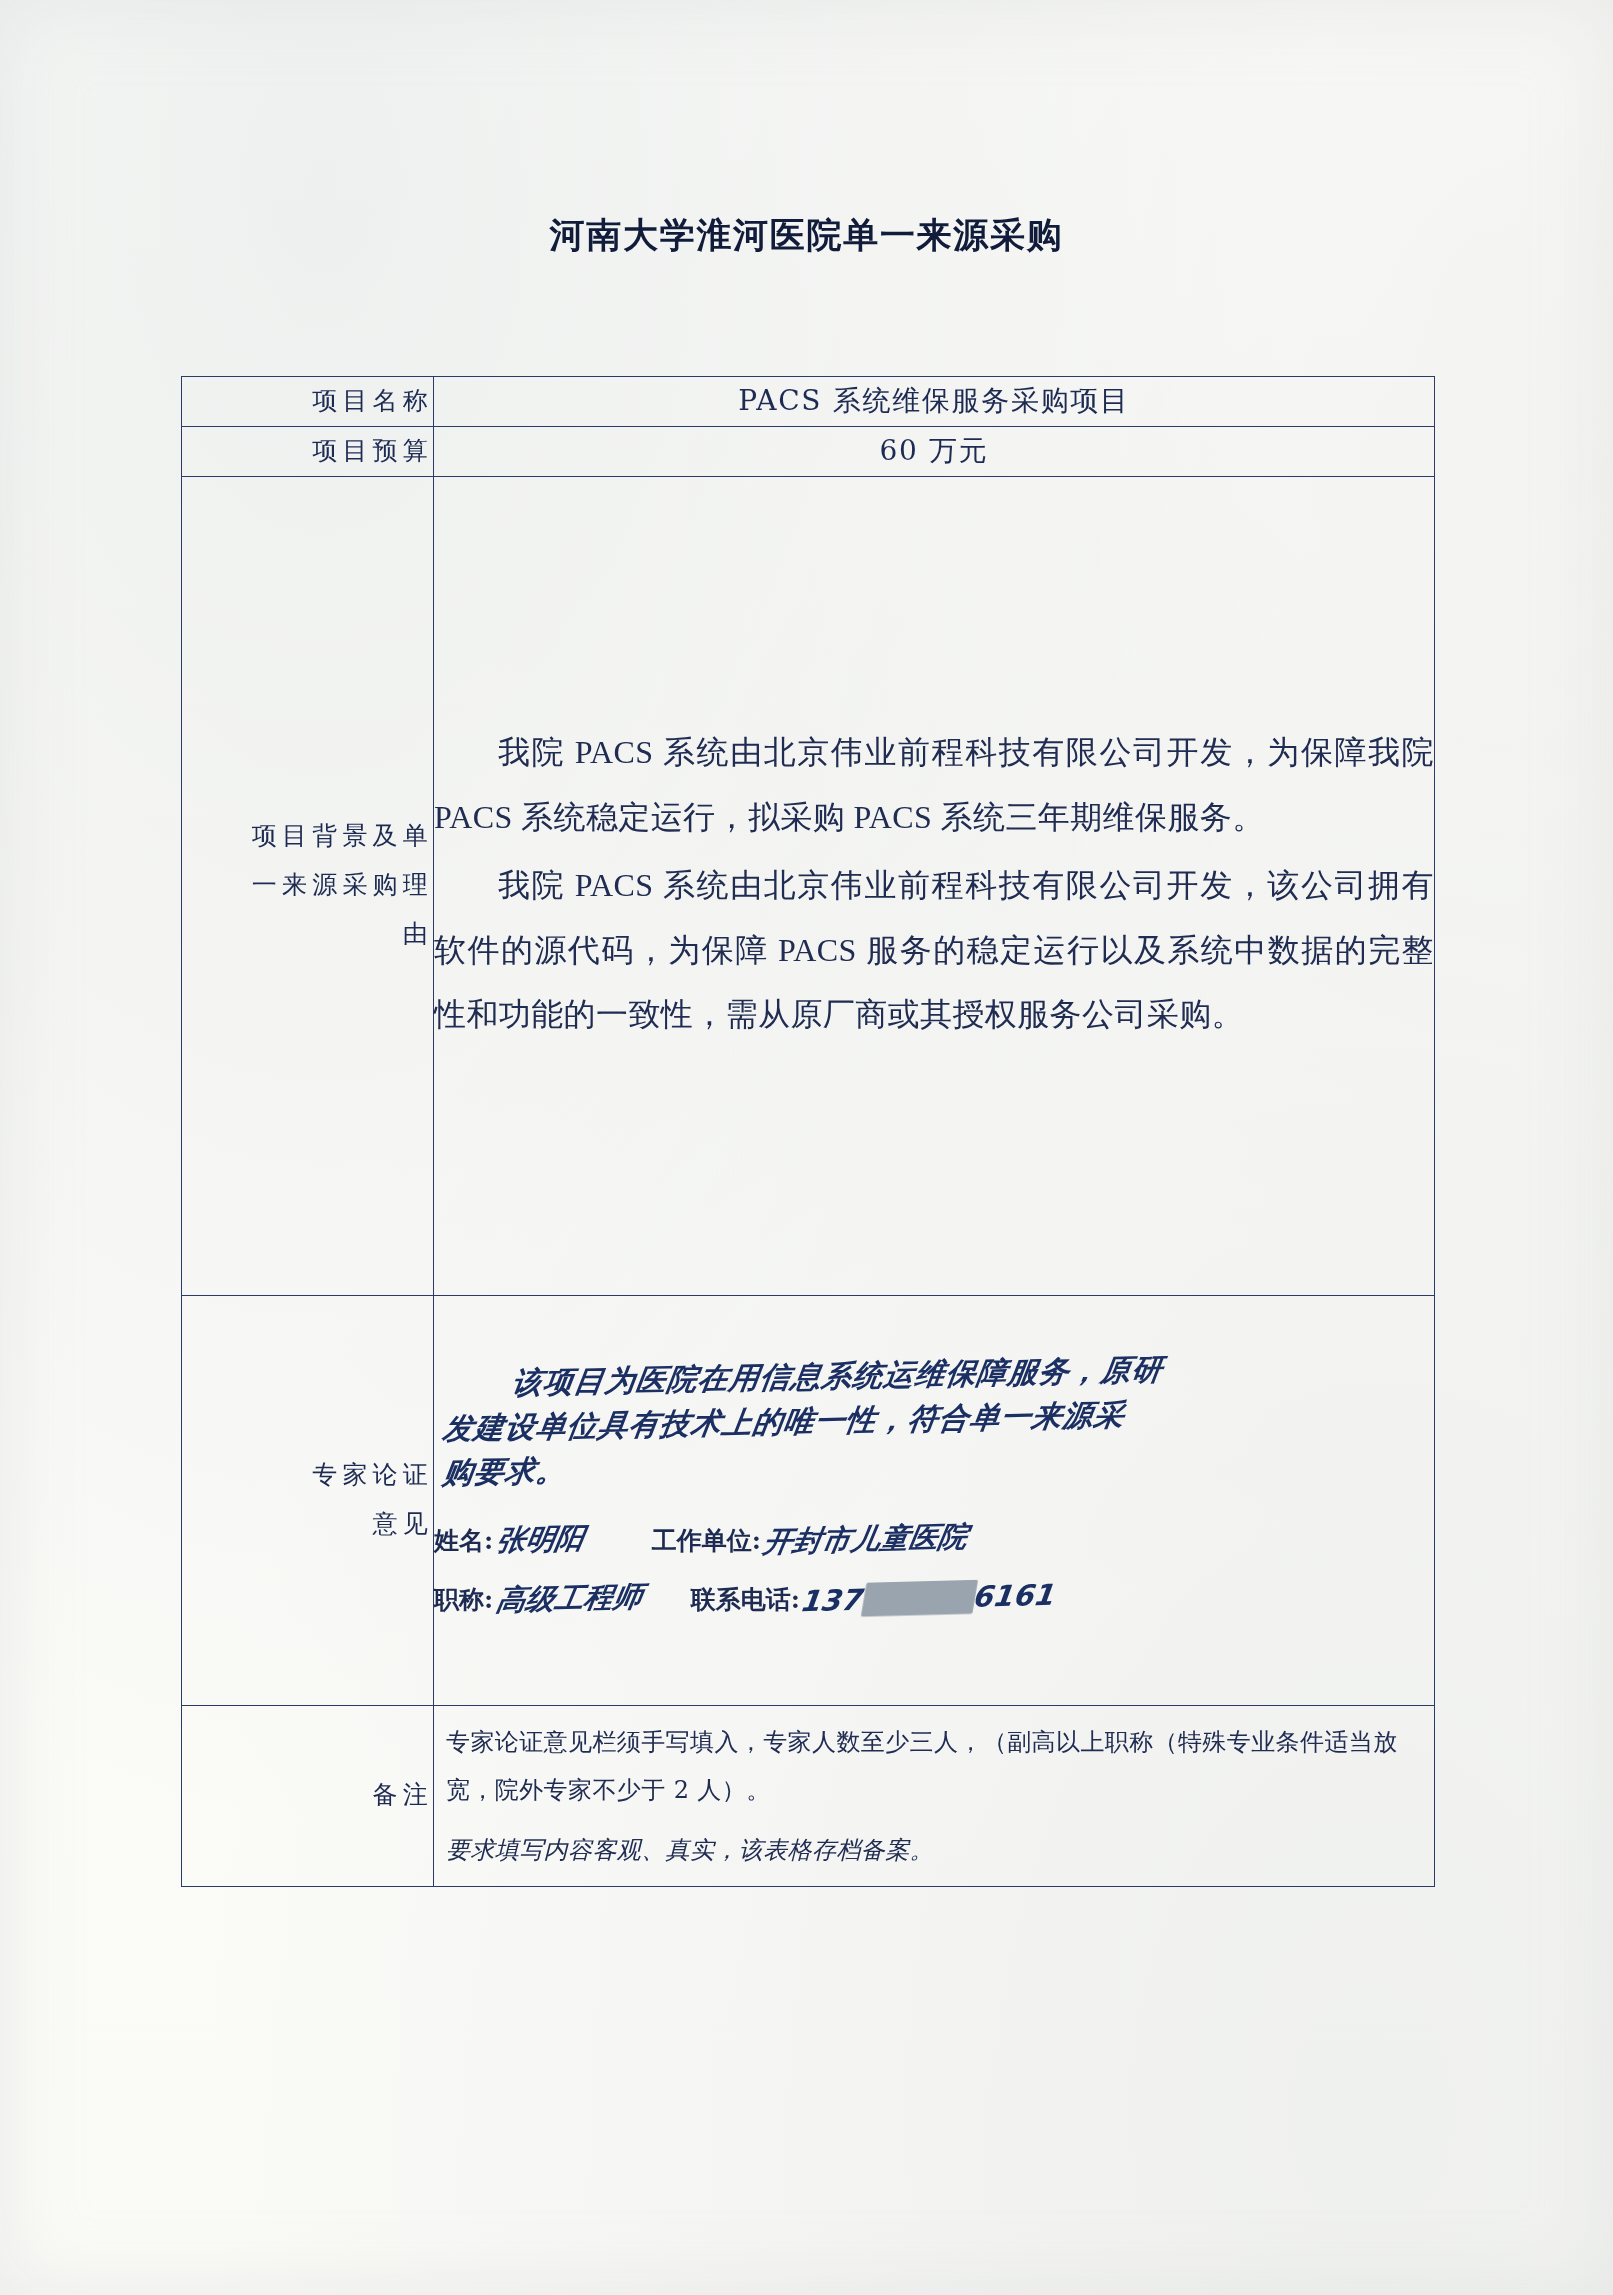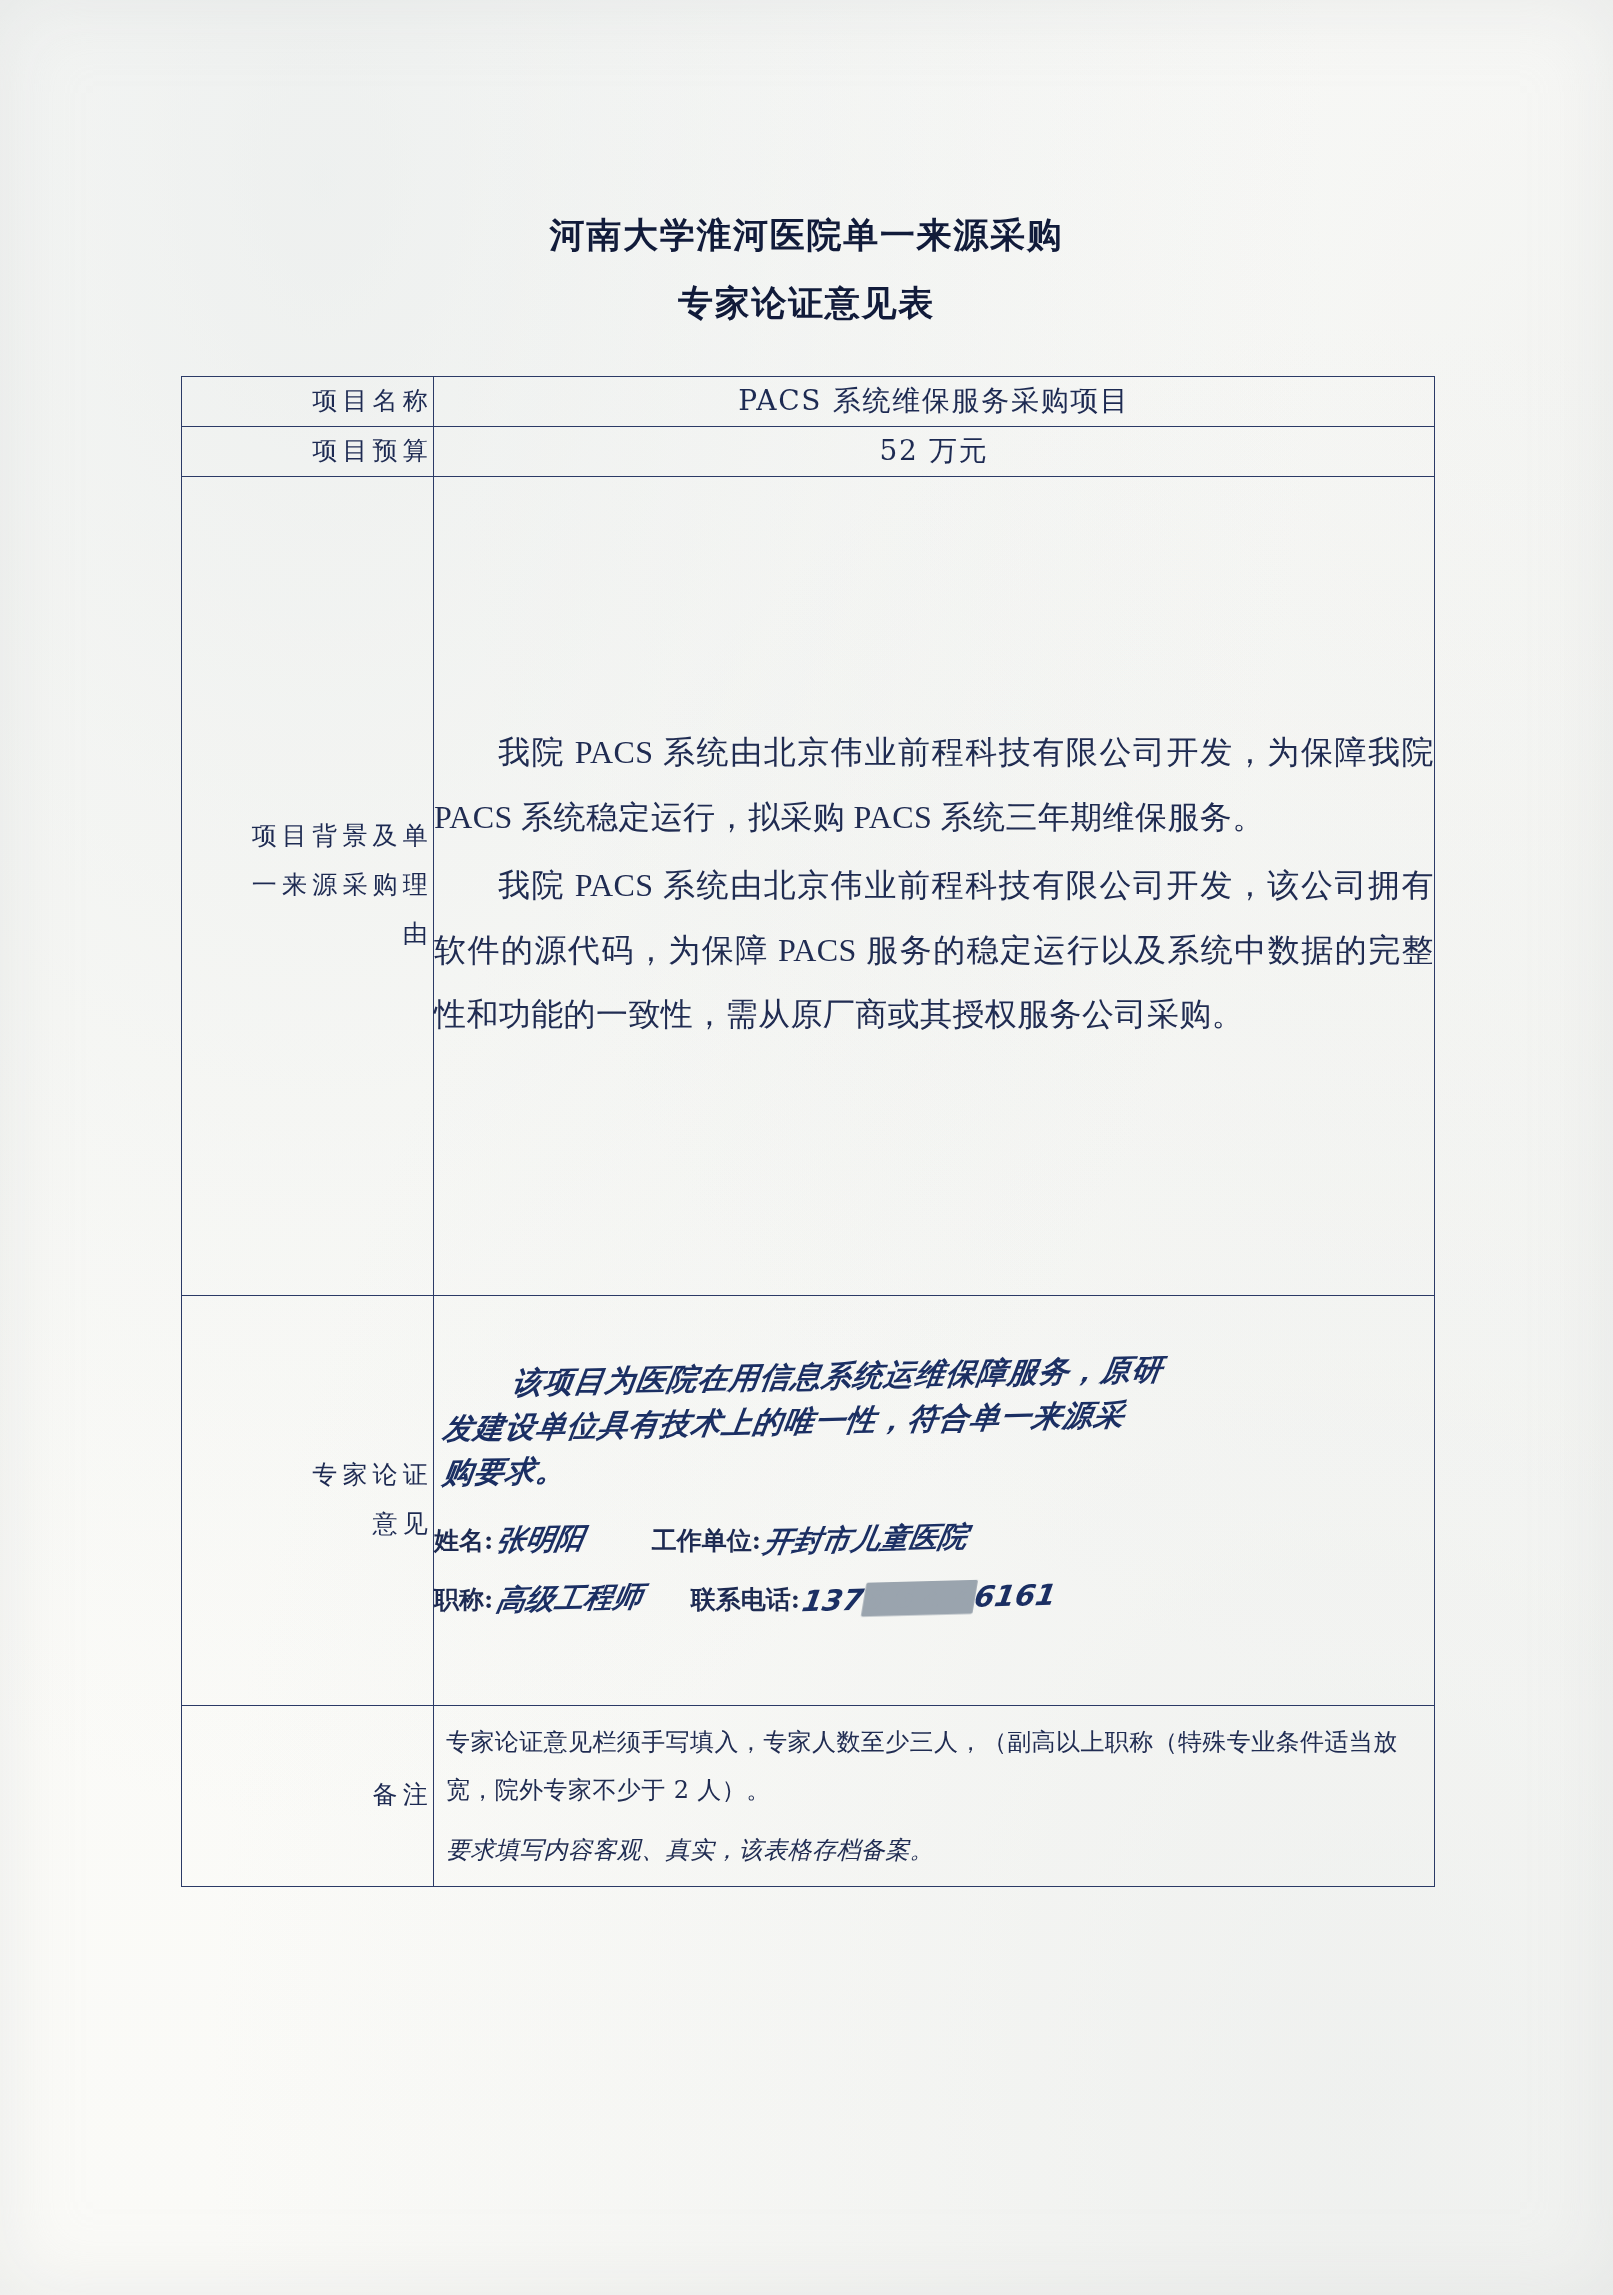--- a/index.html
+++ b/index.html
@@ -205,41 +205,40 @@
 <body>
 
 <div class="page">
   <div class="scan-noise"></div>
   <div class="edge-shade"></div>
 
   <div class="content">
 
     <div class="title-block">
       <div class="title-line">河南大学淮河医院单一来源采购</div>
-      <div class="title-line second">专家论证意见表</div>
     </div>
 
     <table class="doc-table">
       <colgroup>
         <col style="width:252px">
         <col style="width:1001px">
       </colgroup>
       <tbody>
         <tr>
           <td class="label-cell">
             <span class="lbl-inner">项目名称</span>
           </td>
           <td class="value-cell center-value">PACS 系统维保服务采购项目</td>
         </tr>
 
         <tr>
           <td class="label-cell">
             <span class="lbl-inner">项目预算</span>
           </td>
-          <td class="value-cell center-value">52 万元</td>
+          <td class="value-cell center-value">60 万元</td>
         </tr>
 
         <tr>
           <td class="label-cell">
             <span class="lbl-inner">项目背景及单
 一来源采购理
 由</span>
           </td>
           <td class="value-cell bg-cell">
             <p class="para">我院 PACS 系统由北京伟业前程科技有限公司开发，为保障我院 PACS 系统稳定运行，拟采购 PACS 系统三年期维保服务。</p>

